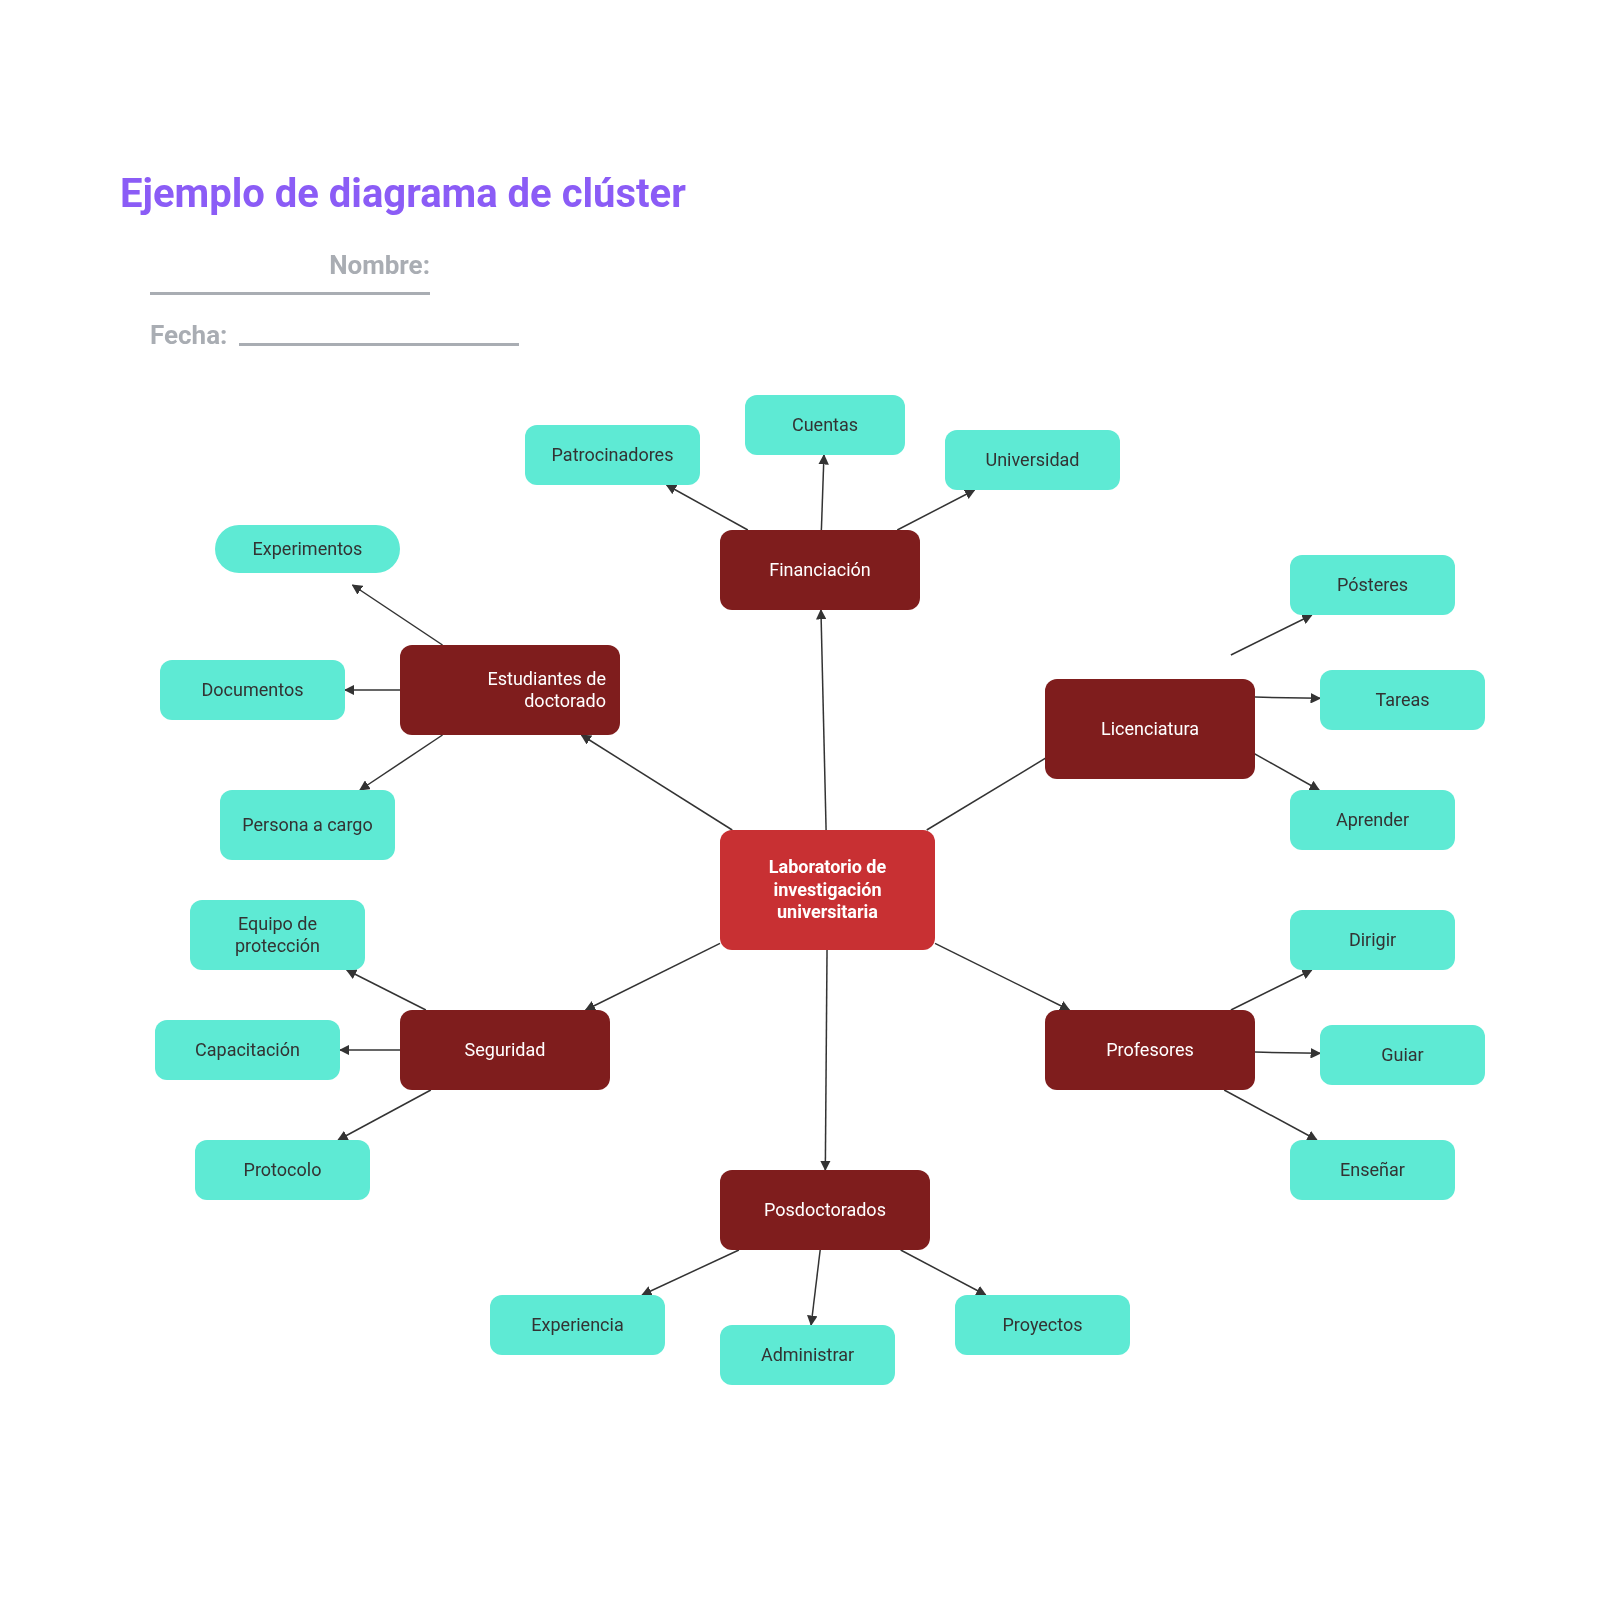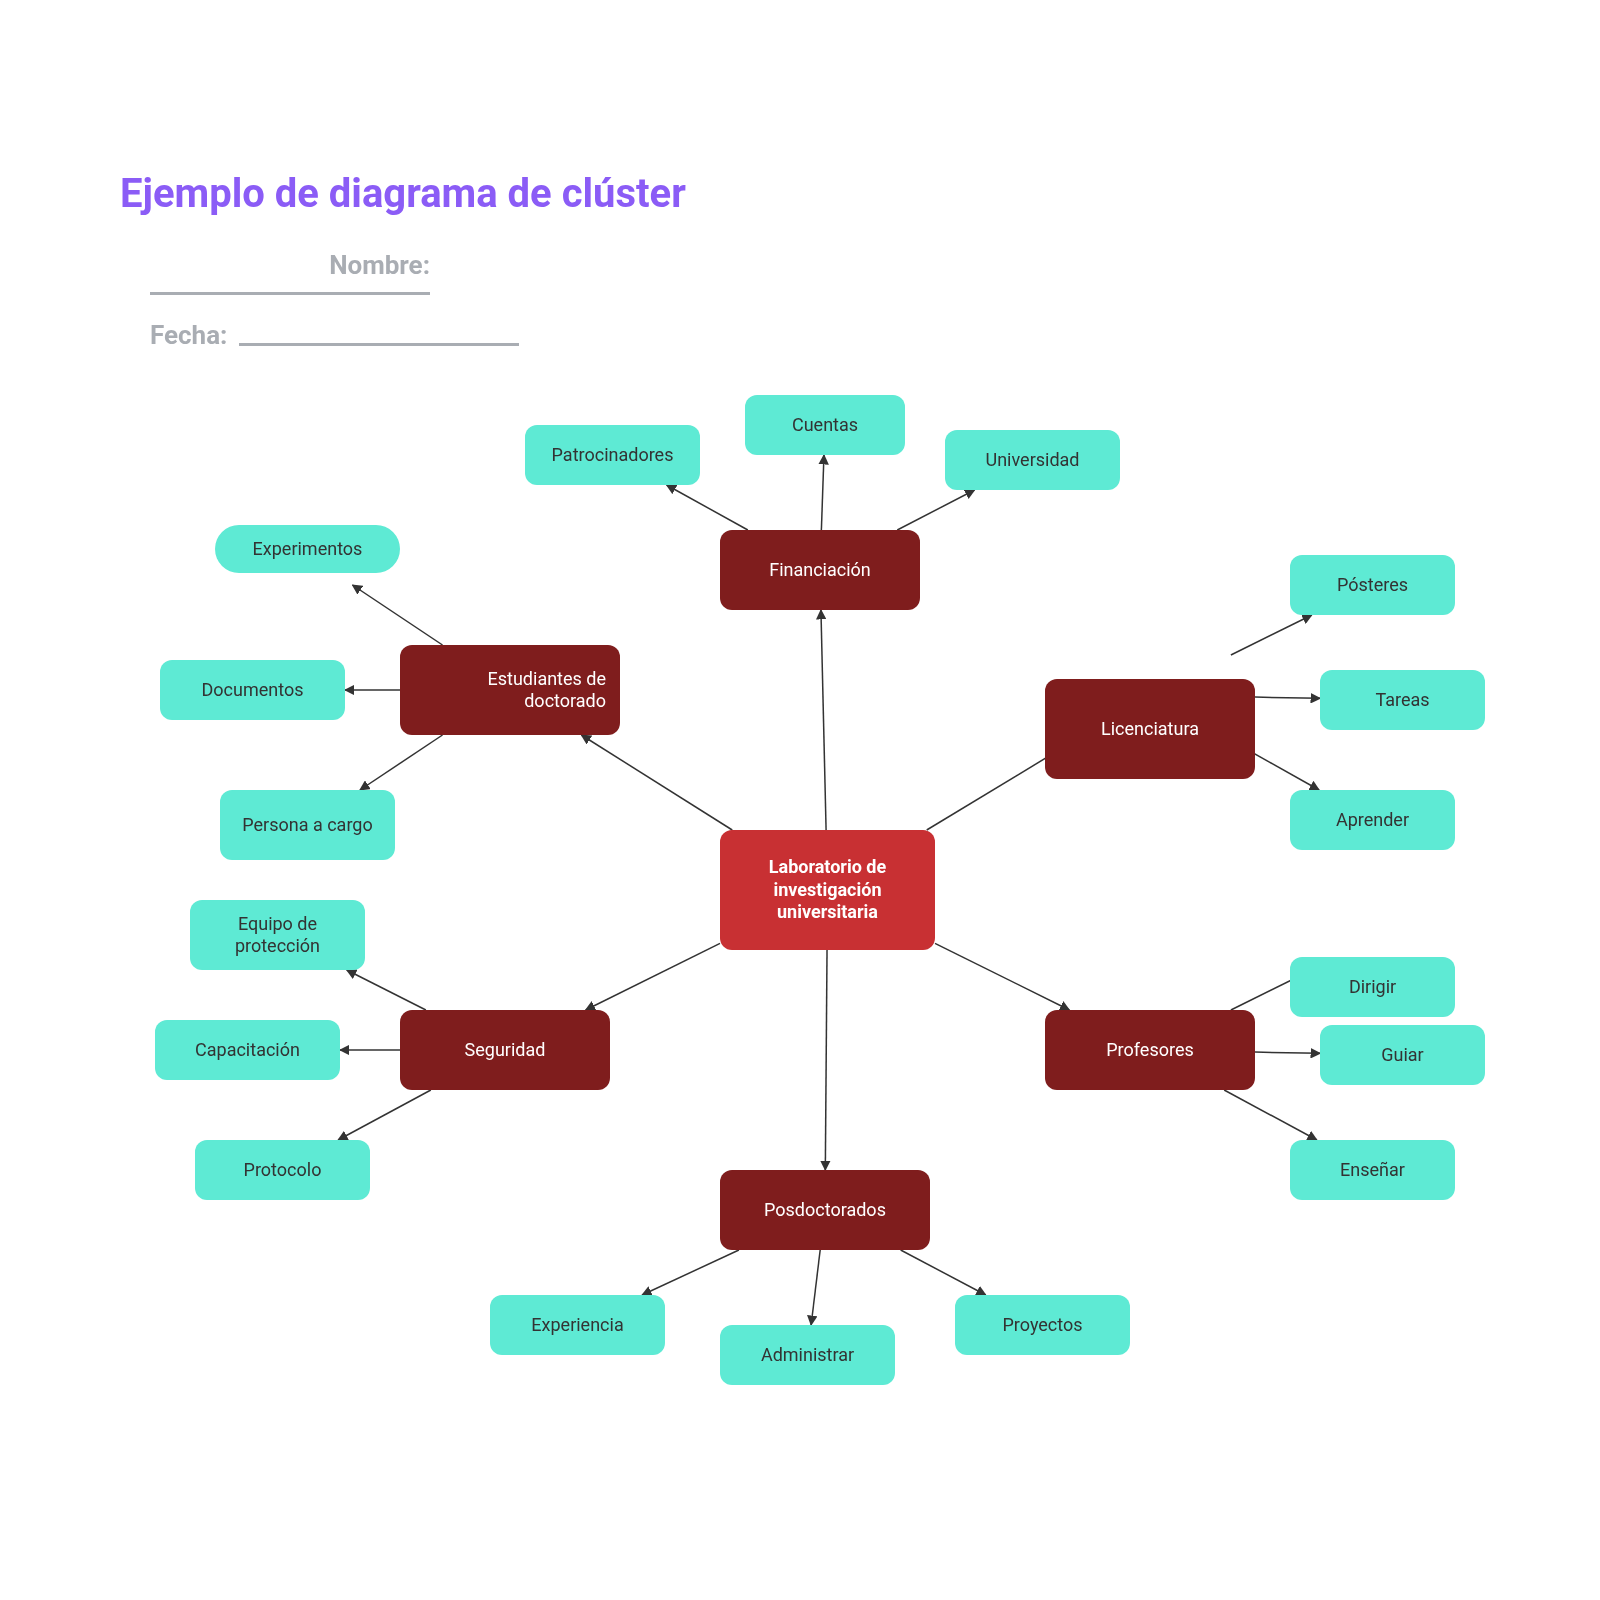--- a/index.html
+++ b/index.html
@@ -63,21 +63,21 @@
       <div class="node center" style="left: 720px; top: 830px; width: 215px; height: 120px;">Laboratorio de investigación universitaria</div>
       <div class="node mid" style="left: 720px; top: 530px; width: 200px; height: 80px;">Financiación</div>
       <div class="node leaf" style="left: 525px; top: 425px; width: 175px; height: 60px;">Patrocinadores</div>
       <div class="node leaf" style="left: 745px; top: 395px; width: 160px; height: 60px;">Cuentas</div>
       <div class="node leaf" style="left: 945px; top: 430px; width: 175px; height: 60px;">Universidad</div>
       <div class="node mid" style="left: 1045px; top: 655px; width: 210px; height: 100px; margin-top: 24px;">Licenciatura</div>
       <div class="node leaf" style="left: 1290px; top: 555px; width: 165px; height: 60px;">Pósteres</div>
       <div class="node leaf" style="left: 1320px; top: 670px; width: 165px; height: 60px;">Tareas</div>
       <div class="node leaf" style="left: 1290px; top: 790px; width: 165px; height: 60px;">Aprender</div>
       <div class="node mid" style="left: 1045px; top: 1010px; width: 210px; height: 80px;">Profesores</div>
-      <div class="node leaf" style="left: 1290px; top: 957px; width: 165px; height: 60px;">Dirigir</div>
+      <div class="node leaf" style="left: 1290px; top: 910px; width: 165px; height: 60px;">Dirigir</div>
       <div class="node leaf" style="left: 1320px; top: 1025px; width: 165px; height: 60px;">Guiar</div>
       <div class="node leaf" style="left: 1290px; top: 1140px; width: 165px; height: 60px;">Enseñar</div>
       <div class="node mid" style="left: 720px; top: 1170px; width: 210px; height: 80px;">Posdoctorados</div>
       <div class="node leaf" style="left: 490px; top: 1295px; width: 175px; height: 60px;">Experiencia</div>
       <div class="node leaf" style="left: 720px; top: 1325px; width: 175px; height: 60px;">Administrar</div>
       <div class="node leaf" style="left: 955px; top: 1295px; width: 175px; height: 60px;">Proyectos</div>
       <div class="node mid" style="left: 400px; top: 1010px; width: 210px; height: 80px;">Seguridad</div>
       <div class="node leaf" style="left: 190px; top: 900px; width: 175px; height: 70px;">Equipo de protección</div>
       <div class="node leaf" style="left: 155px; top: 1020px; width: 185px; height: 60px;">Capacitación</div>
       <div class="node leaf" style="left: 195px; top: 1140px; width: 175px; height: 60px;">Protocolo</div>

